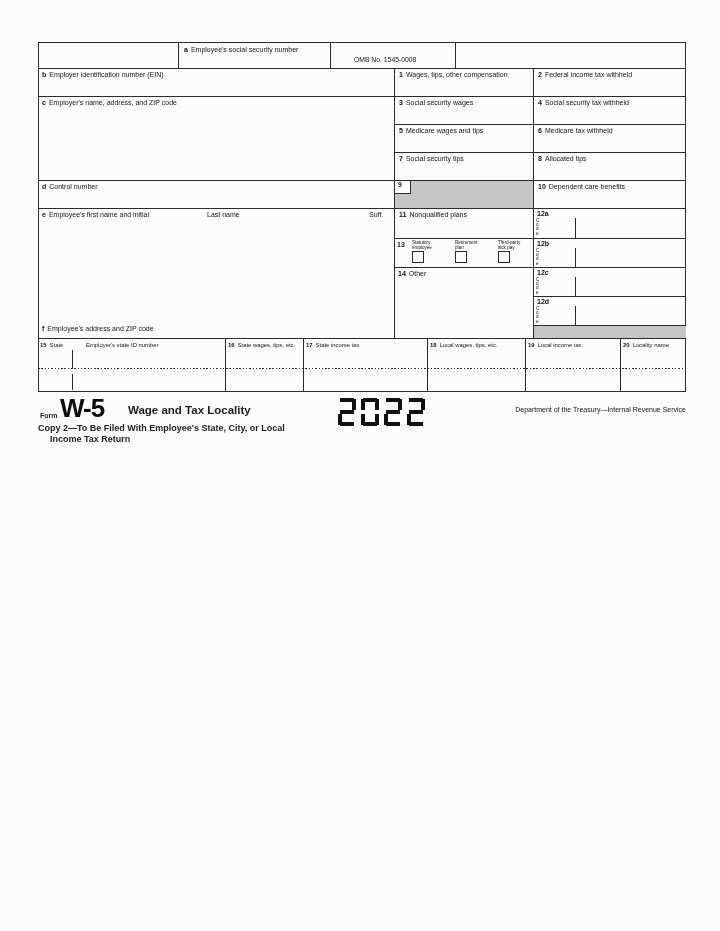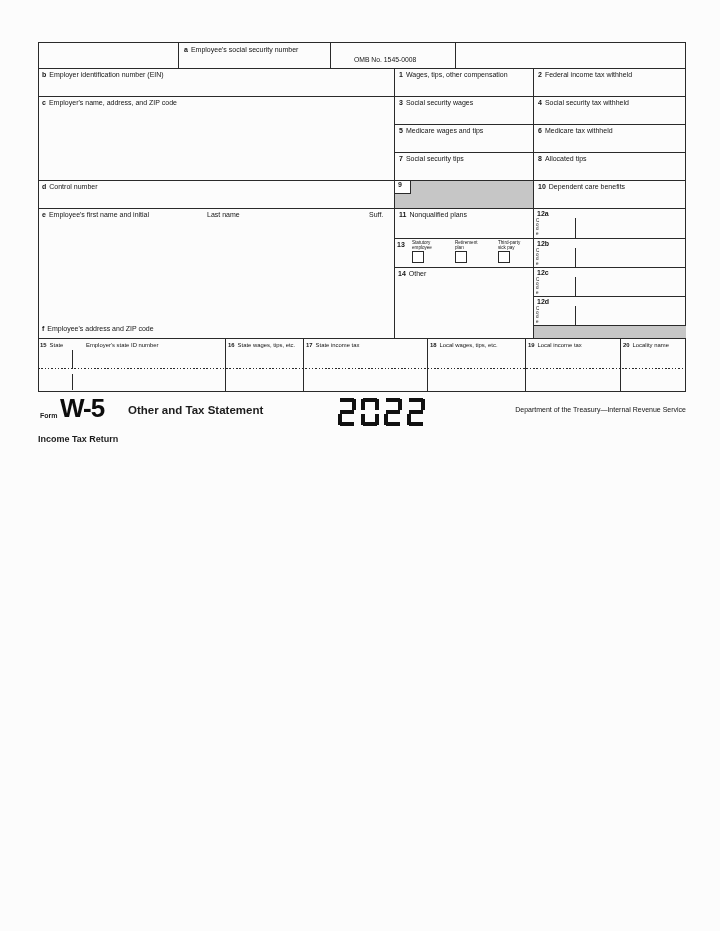--- a/index.html
+++ b/index.html
@@ -182,21 +182,21 @@
     <div class="field" style="left:36px;top:330px;width:150px;height:18px;"></div>
     <div class="field" style="left:188px;top:330px;width:76px;height:18px;"></div>
     <div class="field" style="left:266px;top:330px;width:122px;height:18px;"></div>
     <div class="field" style="left:390px;top:330px;width:96px;height:18px;"></div>
     <div class="field" style="left:488px;top:330px;width:93px;height:18px;"></div>
     <div class="field" style="left:583px;top:330px;width:64px;height:18px;"></div>
   </div>
 
   <div class="f-form">Form</div>
   <div class="f-w2">W-5</div>
-  <div class="f-title">Other and Tax Statement</div>
+  <div class="f-title">Wage and Tax Locality</div>
   <div class="f-year">
       <div class="digit" style="left: 0px;">
         <div class="seg" style="left: 2px; top: 0px; width: 14px; height: 4px;"></div>
         <div class="seg" style="left: 14px; top: 1px; width: 4px; height: 11px;"></div>
         <div class="seg" style="left: 2px; top: 24px; width: 14px; height: 4px;"></div>
         <div class="seg" style="left: 0px; top: 16px; width: 4px; height: 11px;"></div>
         <div class="seg" style="left: 2px; top: 12px; width: 14px; height: 4px;"></div>
       </div>
       <div class="digit" style="left: 23px;">
         <div class="seg" style="left: 2px; top: 0px; width: 14px; height: 4px;"></div>
@@ -215,15 +215,16 @@
       </div>
       <div class="digit" style="left: 69px;">
         <div class="seg" style="left: 2px; top: 0px; width: 14px; height: 4px;"></div>
         <div class="seg" style="left: 14px; top: 1px; width: 4px; height: 11px;"></div>
         <div class="seg" style="left: 2px; top: 24px; width: 14px; height: 4px;"></div>
         <div class="seg" style="left: 0px; top: 16px; width: 4px; height: 11px;"></div>
         <div class="seg" style="left: 2px; top: 12px; width: 14px; height: 4px;"></div>
       </div>
     </div>
   <div class="f-dept">Department of the Treasury—Internal Revenue Service</div>
-  <div class="f-copy" style="top:434px;">Income Tax Return</div>
+  <div class="f-copy" style="top:423px;">Copy 2—To Be Filed With Employee's State, City, or Local</div>
+  <div class="f-copy" style="top:434px;margin-left:12px;">Income Tax Return</div>
 
 </div>
 
 </body></html>

